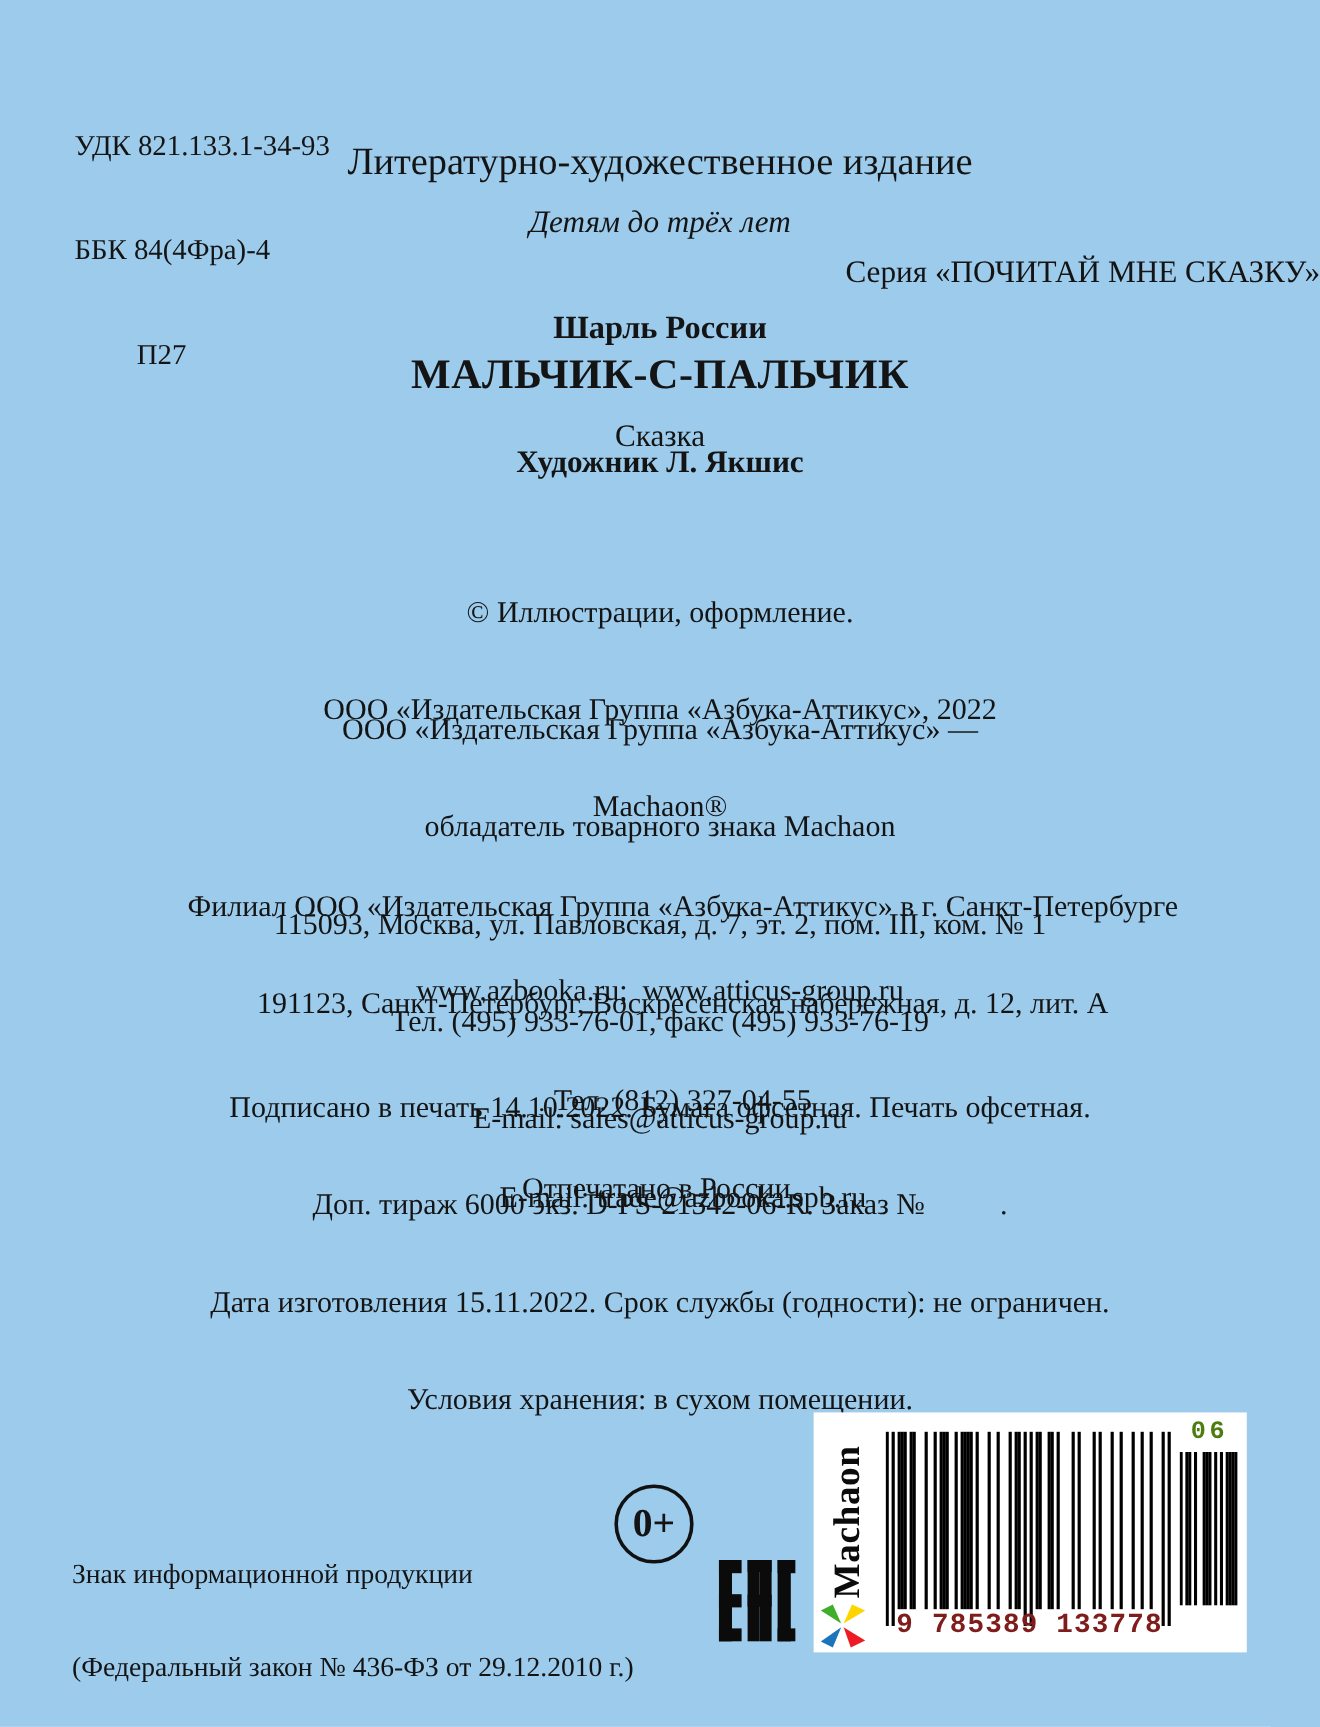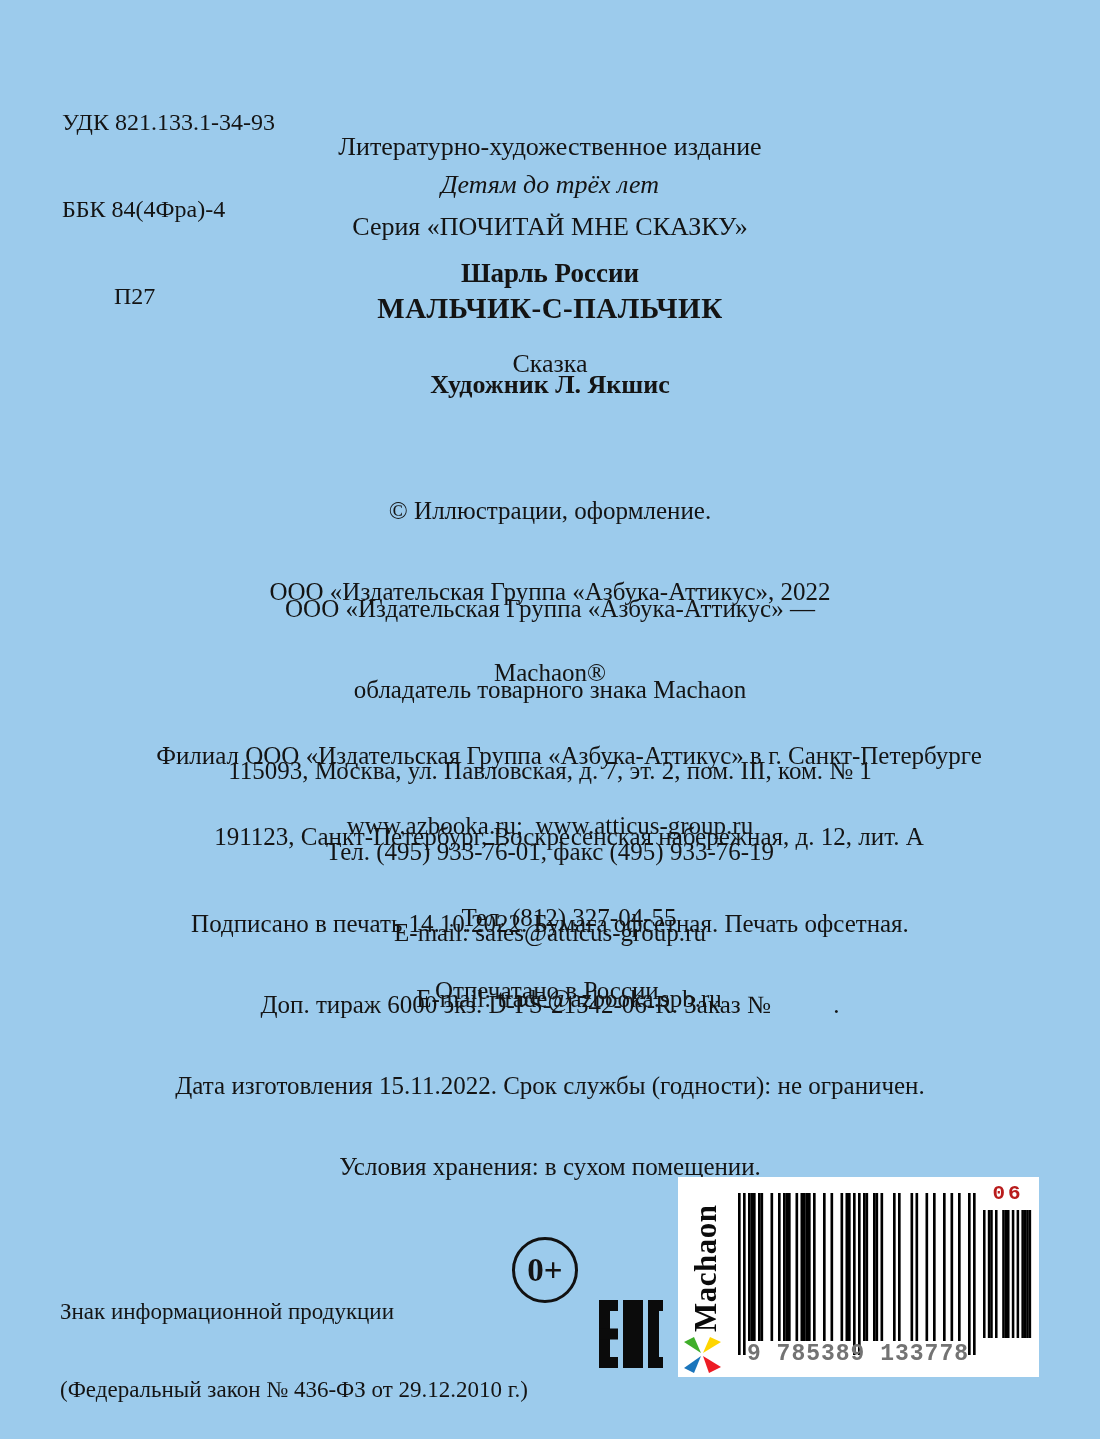--- a/index.html
+++ b/index.html
@@ -13,25 +13,25 @@
     position:relative;width:1100px;height:1439px;
     background:#9CCBEC;overflow:hidden;
   }
   .c{position:absolute;left:0;width:100%;text-align:center;white-space:pre-wrap;}
   .line25{font-size:25px;line-height:27px;}
   .catalog{
     position:absolute;left:62px;top:50px;
     font-size:24px;line-height:29px;white-space:pre;
   }
   .catalog .indent{padding-left:52px;}
-  .edition-type{top:132px;font-size:26px;}
+  .edition-type{top:116px;font-size:32px;}
   .age-line{top:170px;font-size:26px;font-style:italic;}
-  .series-line{top:212px;font-size:26px;}
+  .series-line{top:212px;font-size:26px;text-align:right;}
   .author-line{top:258px;font-size:27px;font-weight:bold;}
-  .title-line{top:292px;font-size:29px;font-weight:bold;letter-spacing:.5px;}
+  .title-line{top:292px;font-size:35px;font-weight:bold;letter-spacing:.5px;}
   .subtitle-line{top:349px;font-size:26px;}
   .artist-line{top:370px;font-size:26px;font-weight:bold;}
   .copyright-block{top:443px;}
   .publisher-block{top:541px;}
   .branch-block{top:688px;padding-left:19px;}
   .websites-line{top:812px;font-size:25px;}
   .print-block{top:856px;}
   .printed-line{top:977px;font-size:25px;}
   .info-sign{
     position:absolute;left:60px;top:1247px;
@@ -53,27 +53,27 @@
     transform:rotate(-90deg);transform-origin:0 0;
     font-size:31px;font-weight:bold;color:#0b0b0b;
     letter-spacing:.5px;white-space:nowrap;
   }
   .butterfly{position:absolute;left:4px;top:158px;}
   .ean-main{position:absolute;left:60px;top:16px;}
   .ean-digits{
     position:absolute;left:38px;top:164px;width:284px;
     text-align:center;
     font-family:"Liberation Mono","DejaVu Sans Mono",monospace;
-    font-size:23px;font-weight:bold;color:#737373;letter-spacing:1px;
+    font-size:23px;font-weight:bold;color:#7f1d1d;letter-spacing:1px;
     white-space:pre;
   }
   .addon-text{
     position:absolute;left:305px;top:5px;width:50px;text-align:center;
     font-family:"Liberation Mono","DejaVu Sans Mono",monospace;
-    font-size:21px;font-weight:bold;color:#b91c1c;letter-spacing:3px;
+    font-size:21px;font-weight:bold;color:#4d7c0f;letter-spacing:3px;
   }
   .ean-addon{position:absolute;left:305px;top:33px;}
 </style>
 </head>
 <body>
 
 <div class="page">
 
   <div class="catalog">
     <div>УДК 821.133.1-34-93</div>

